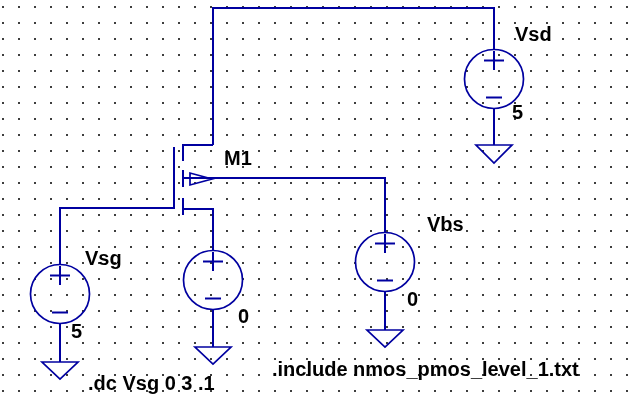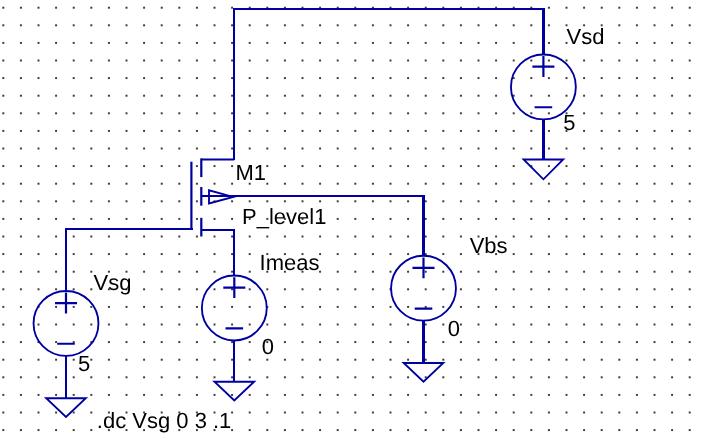--- a/index.html
+++ b/index.html
@@ -8,21 +8,21 @@
     background-color:#ffffff;
     background-image:radial-gradient(circle,#3a3a3a 0.7px,transparent 1.2px);
     background-size:16px 16px;background-position:-5px -1px;
     font-family:"Liberation Sans",sans-serif;
   }
   .canvas svg{position:absolute;left:0;top:0;}
   .w{stroke:#0000A0;stroke-width:2;fill:none;shape-rendering:crispEdges;}
   .sym{stroke:#0000A0;stroke-width:2;fill:none;}
   .ring{stroke:#0000A0;stroke-width:1.7;fill:none;}
   .gnd{stroke:#0000A0;stroke-width:1.7;fill:none;}
-  .lbl{position:absolute;font-weight:400;font-size:20px;line-height:1;color:#000;white-space:pre;}
+  .lbl{position:absolute;font-weight:700;font-size:20px;line-height:1;color:#000;white-space:pre;}
 </style>
 </head>
 <body>
 
 <div class="canvas">
 
   <svg width="641" height="405" viewBox="0 0 641 405">
 
     <g>
       <polyline class="w" points="213,145 213,8 494,8 494,49"></polyline>
@@ -100,29 +100,28 @@
         <line class="sym" x1="385" y1="234" x2="385" y2="253"></line>
         <line class="sym" x1="375" y1="243.5" x2="395" y2="243.5"></line>
       </g>
       <line class="sym" x1="377" y1="280.5" x2="393" y2="280.5"></line>
     </g>
     <g>
       <polygon class="gnd" points="367,330 403,330 385,347"></polygon>
     </g>
   </svg>
 
-  <div class="lbl" style="left:214px;top:148px">M1</div>
-  <div class="lbl" style="left:220px;top:188px">P_level1</div>
+  <div class="lbl" style="left:224px;top:148px">M1</div>
 
   <div class="lbl" style="left:515px;top:24px">Vsd</div>
   <div class="lbl" style="left:512px;top:102px">5</div>
 
   <div class="lbl" style="left:85px;top:248px">Vsg</div>
   <div class="lbl" style="left:71px;top:321px">5</div>
 
-  <div class="lbl" style="left:236px;top:229px">Imeas</div>
   <div class="lbl" style="left:238px;top:306px">0</div>
 
   <div class="lbl" style="left:427px;top:214px">Vbs</div>
   <div class="lbl" style="left:407px;top:289px">0</div>
 
   <div class="lbl" style="left:88px;top:373px">.dc Vsg 0 3 .1</div>
+  <div class="lbl" style="left:272px;top:359px">.include nmos_pmos_level_1.txt</div>
 </div>
 
 </body></html>

